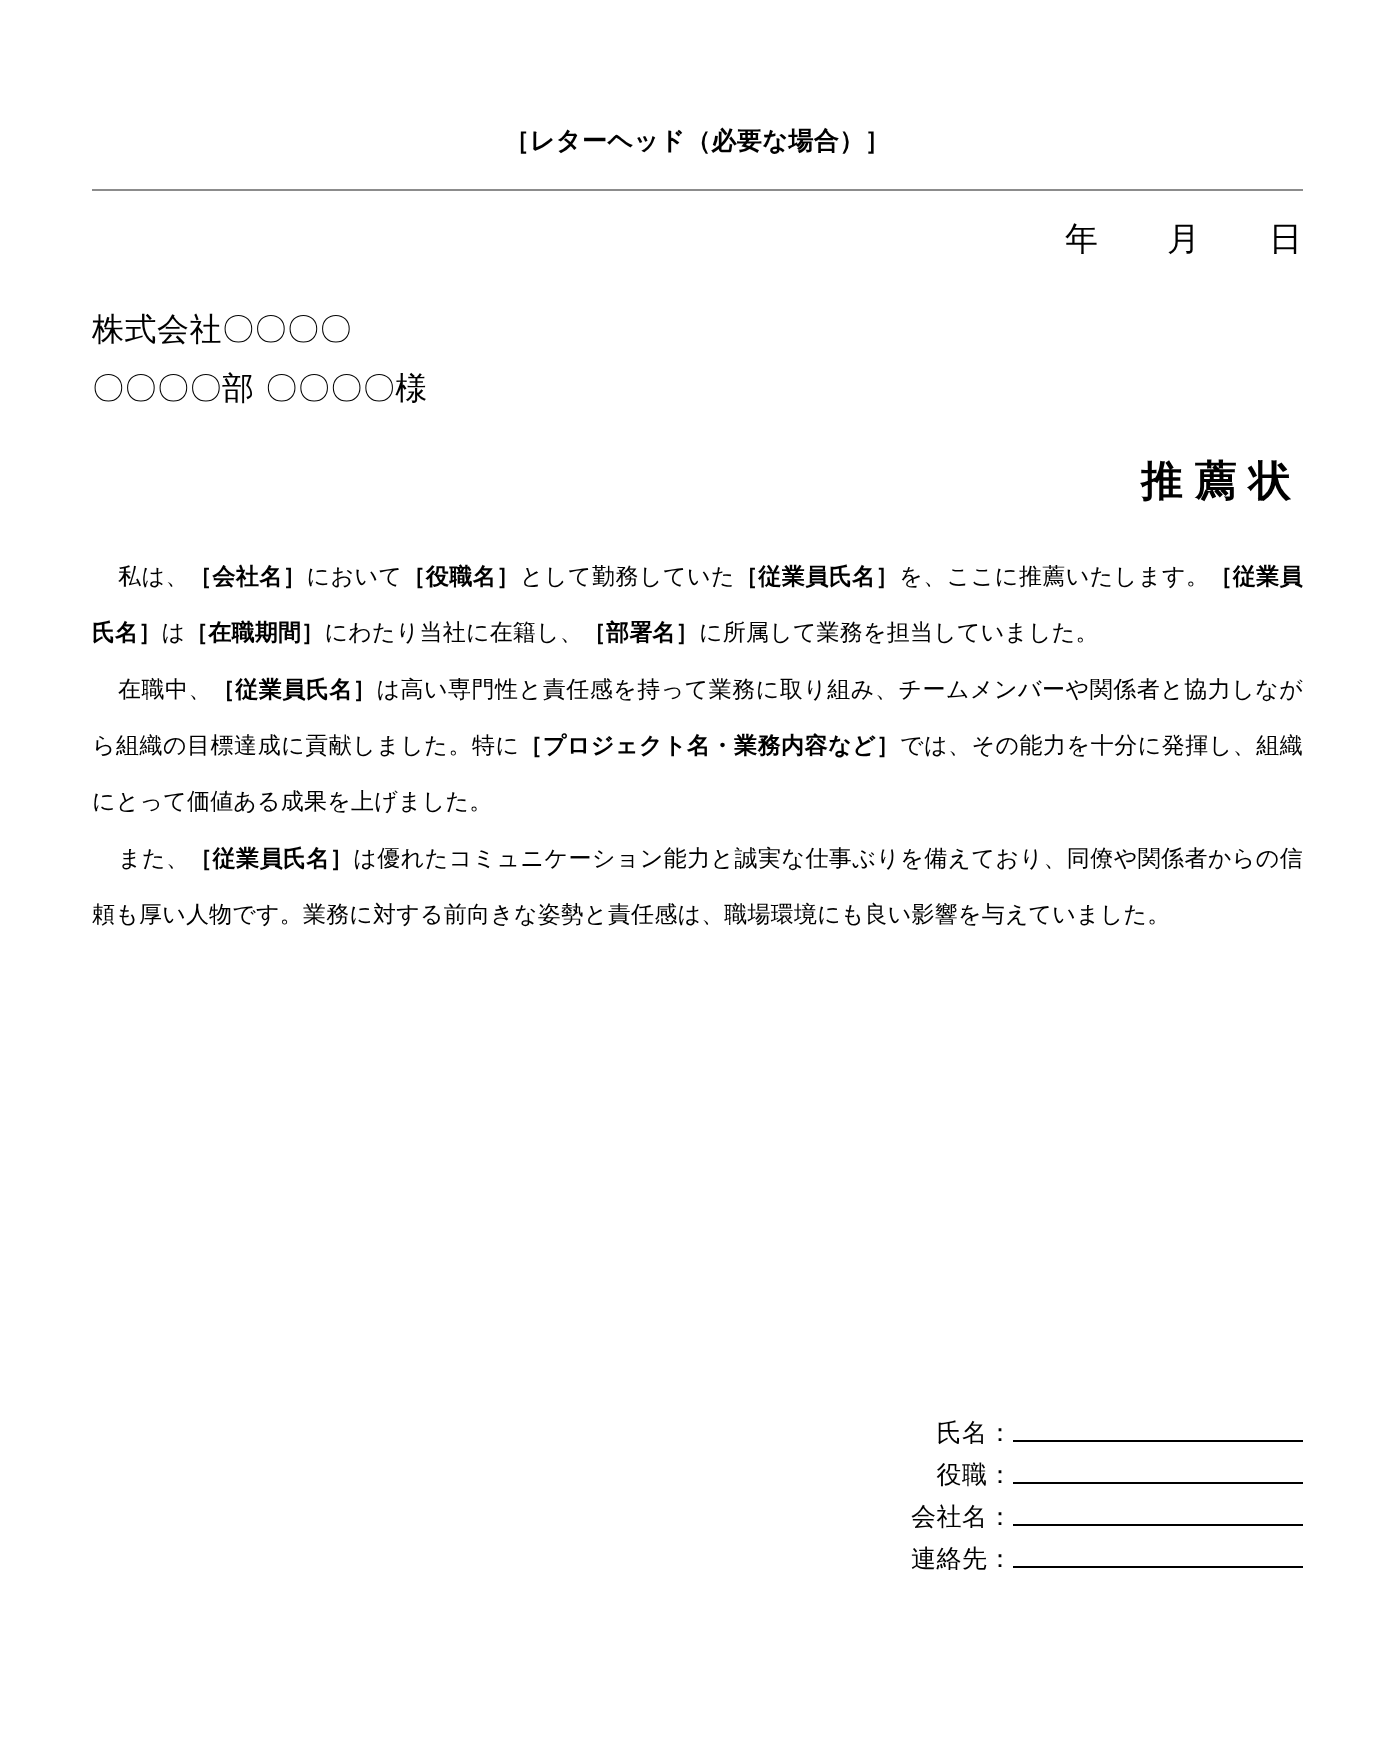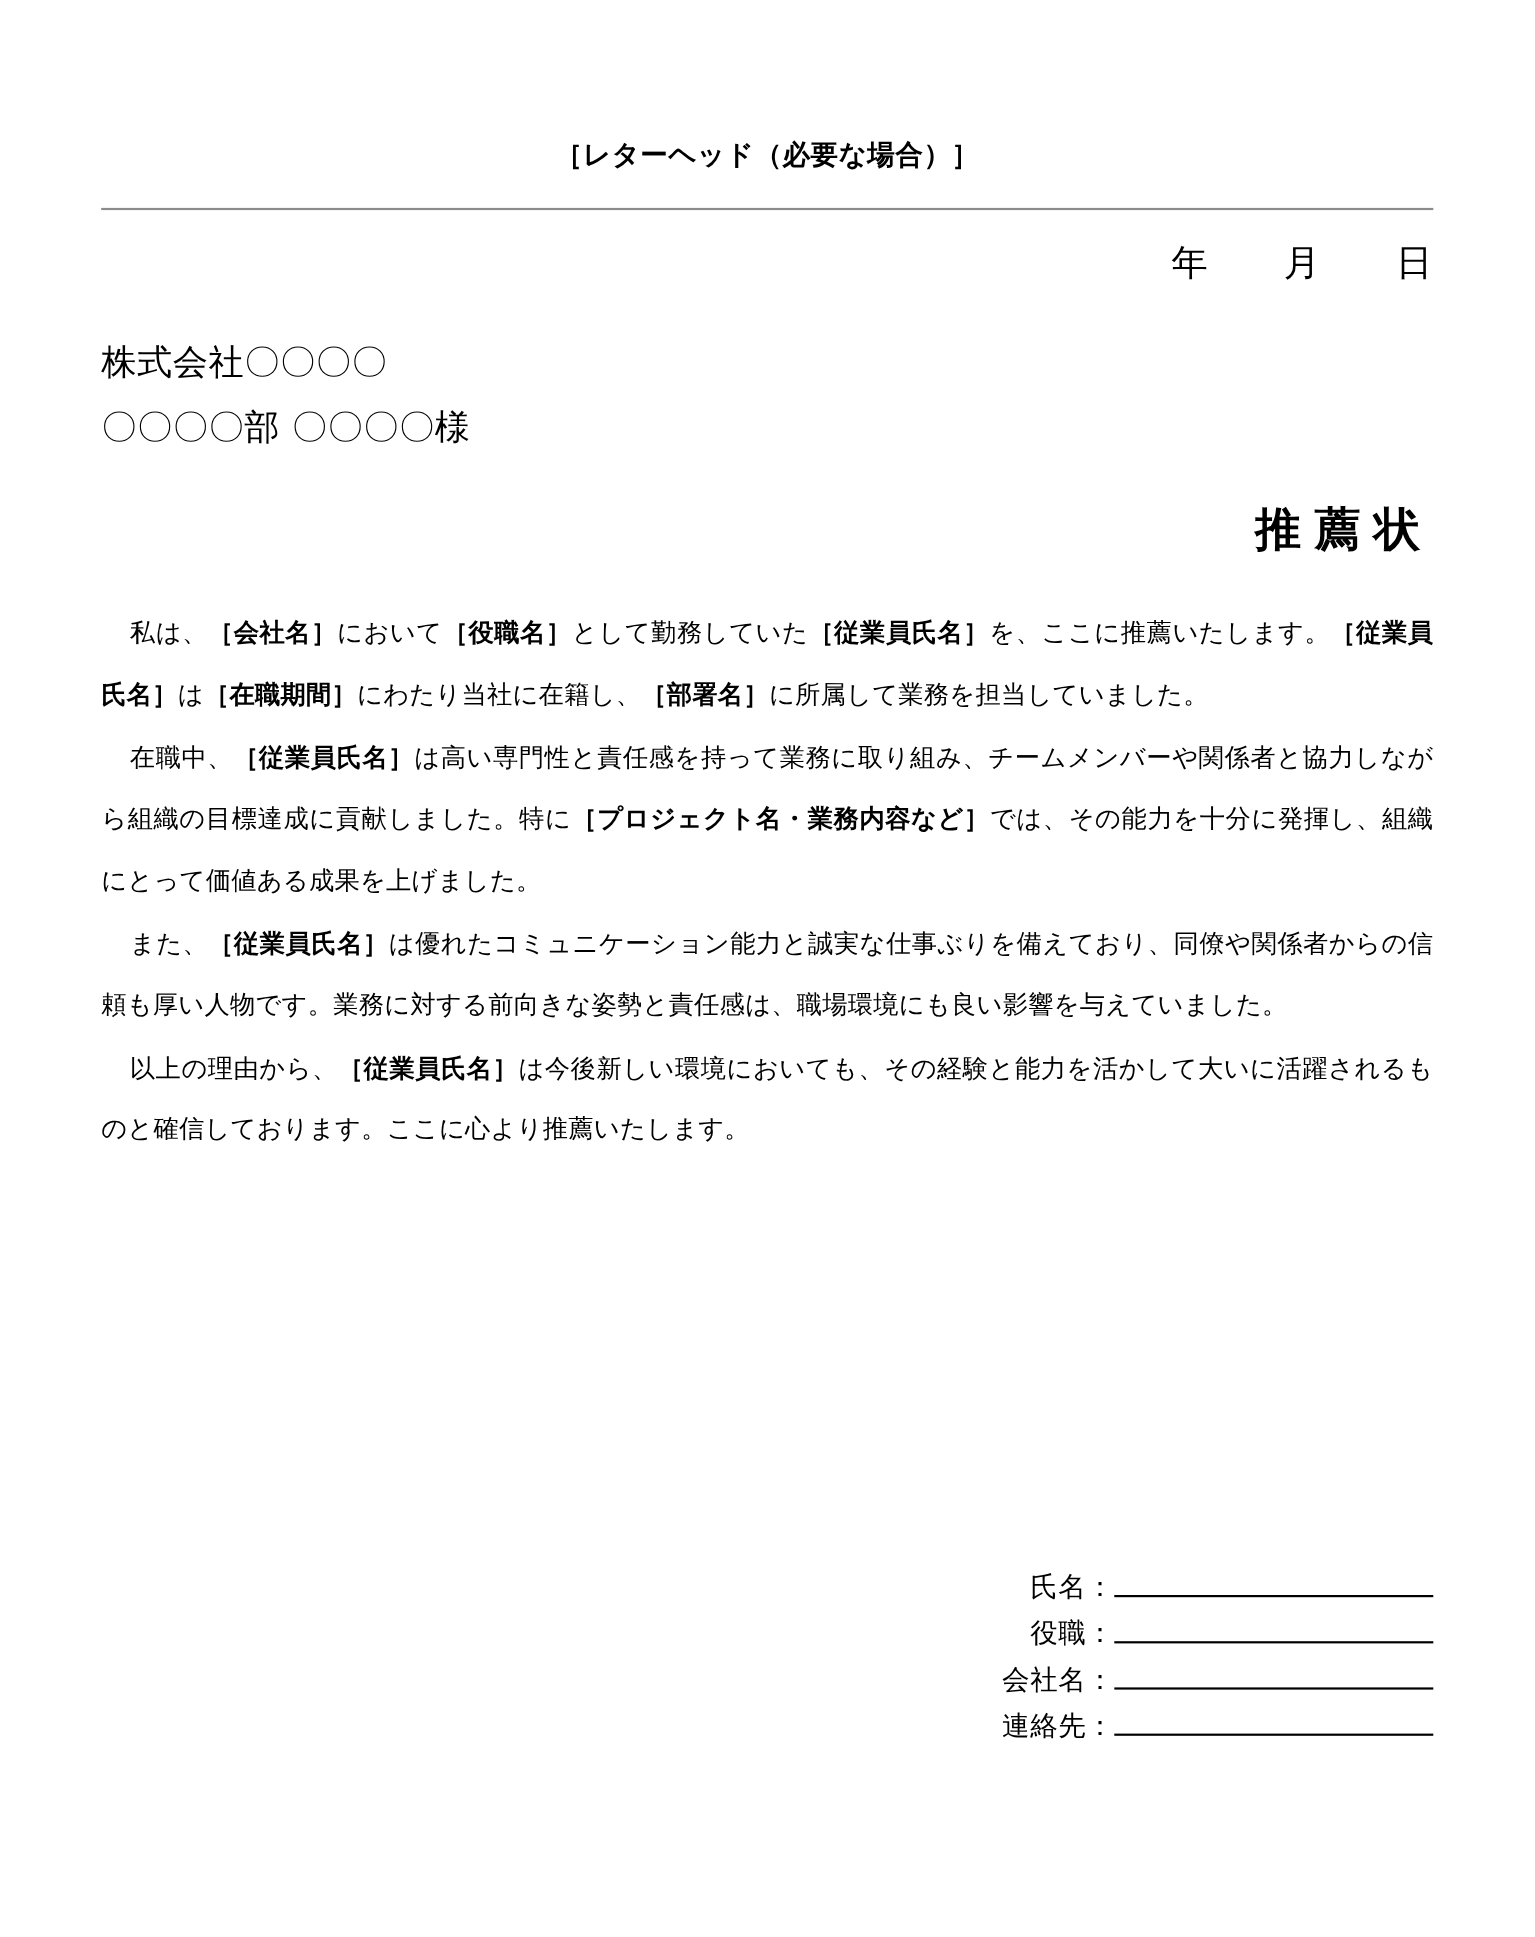--- a/index.html
+++ b/index.html
@@ -85,21 +85,21 @@
     letter-spacing: 0.2px;
   }
   .para b {
     font-weight: bold;
   }
 
   
   .signature {
     position: absolute;
     right: 92px;
-    bottom: 177px;
+    bottom: 187px;
     width: 470px;
   }
   .sig-row {
     display: flex;
     align-items: flex-end;
     justify-content: flex-end;
     height: 42px;
   }
   .sig-label {
     font-size: 25px;
@@ -131,21 +131,20 @@
     <div class="recipient-line">株式会社〇〇〇〇</div>
     <div class="recipient-line">〇〇〇〇部 〇〇〇〇様</div>
   </div>
 
   <div class="doc-title">推薦状</div>
 
   <div class="body-block">
       <p class="para"><span>私は、</span><b>［会社名］</b><span>において</span><b>［役職名］</b><span>として勤務していた</span><b>［従業員氏名］</b><span>を、ここに推薦いたします。</span><b>［従業員氏名］</b><span>は</span><b>［在職期間］</b><span>にわたり当社に在籍し、</span><b>［部署名］</b><span>に所属して業務を担当していました。</span></p>
       <p class="para"><span>在職中、</span><b>［従業員氏名］</b><span>は高い専門性と責任感を持って業務に取り組み、チームメンバーや関係者と協力しながら組織の目標達成に貢献しました。特に</span><b>［プロジェクト名・業務内容など］</b><span>では、その能力を十分に発揮し、組織にとって価値ある成果を上げました。</span></p>
       <p class="para"><span>また、</span><b>［従業員氏名］</b><span>は優れたコミュニケーション能力と誠実な仕事ぶりを備えており、同僚や関係者からの信頼も厚い人物です。業務に対する前向きな姿勢と責任感は、職場環境にも良い影響を与えていました。</span></p>
-      <p class="para"><span>以上の理由から、</span><b>［従業員氏名］</b><span>は今後新しい環境においても、その経験と能力を活かして大いに活躍されるものと確信しております。ここに心より推薦いたします。</span></p>
     </div>
 
   <div class="signature">
       <div class="sig-row">
         <span class="sig-label">氏名：</span>
         <span class="sig-rule"></span>
       </div>
       <div class="sig-row">
         <span class="sig-label">役職：</span>
         <span class="sig-rule"></span>

